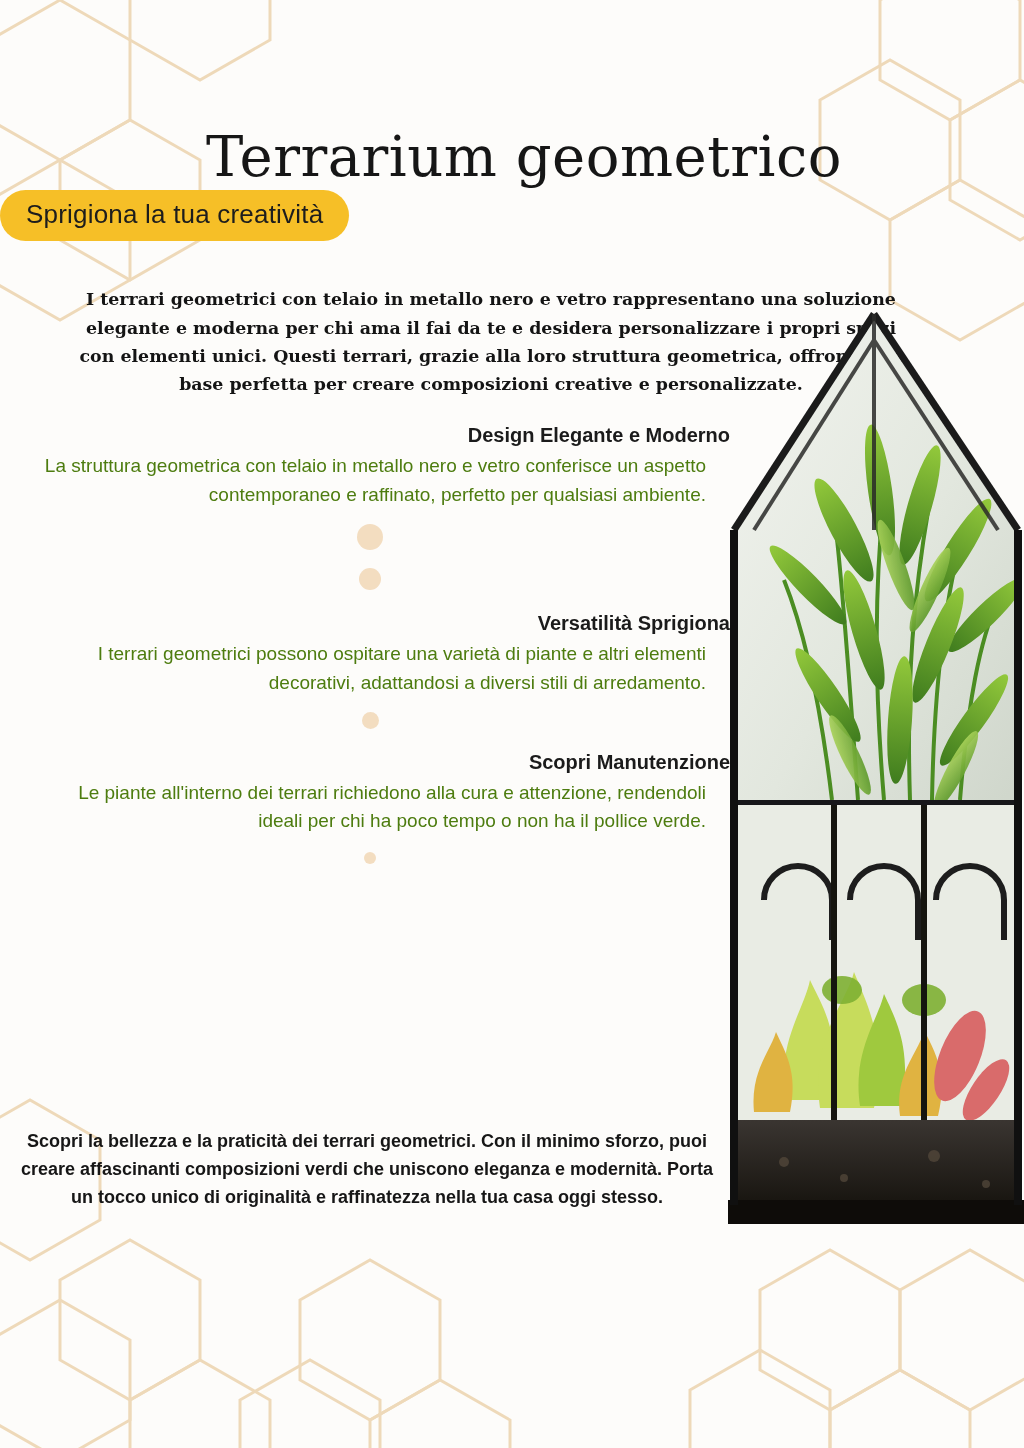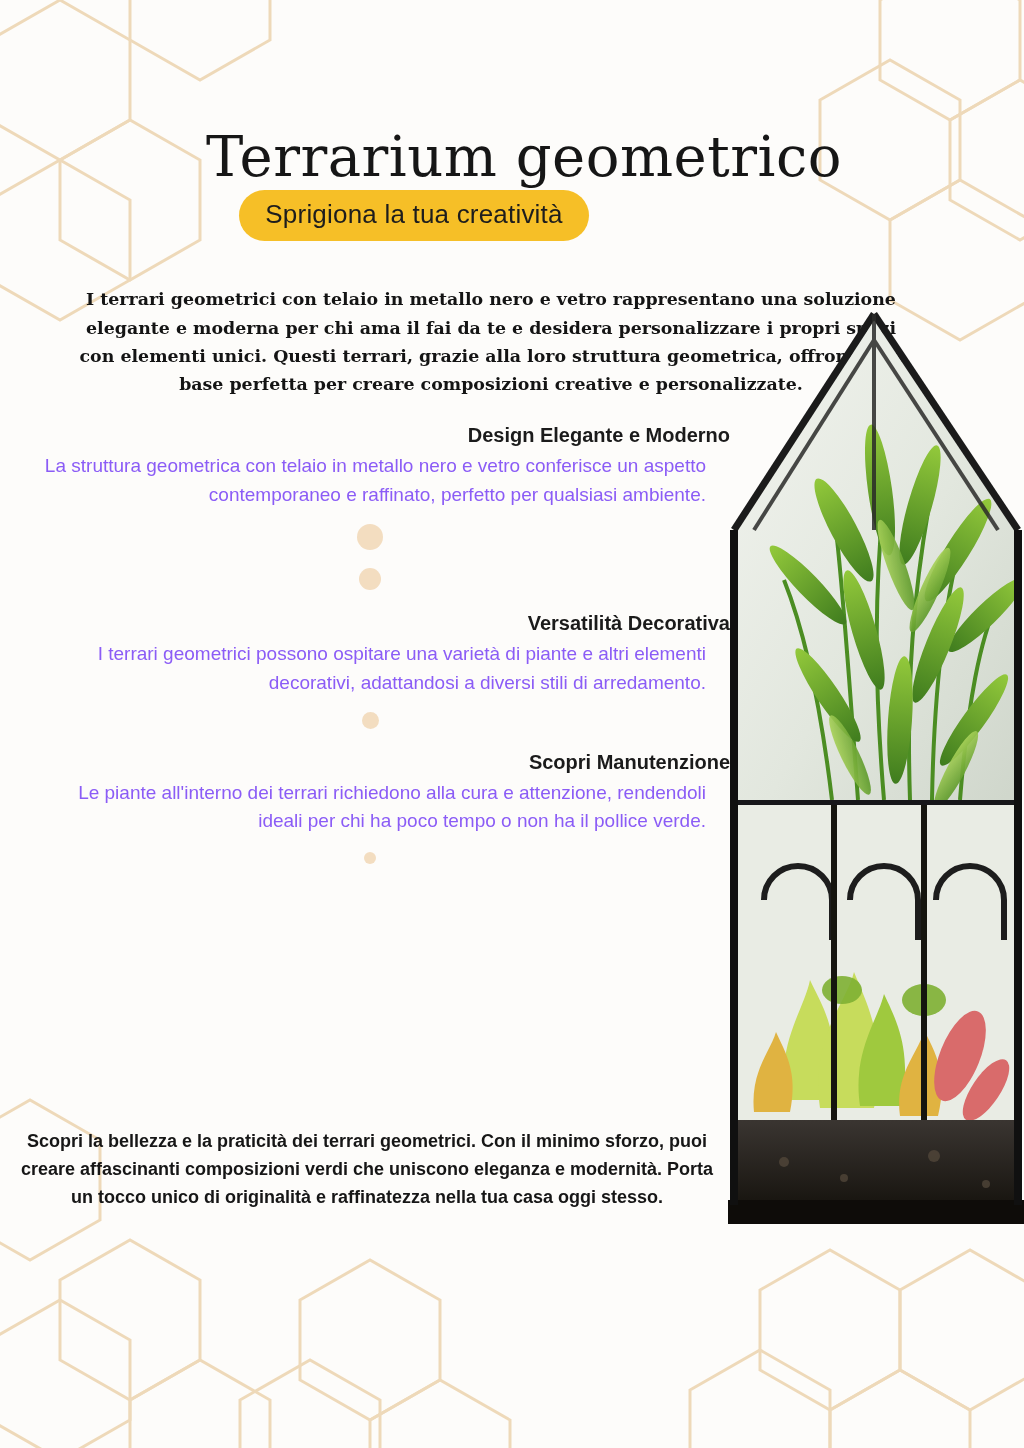--- a/index.html
+++ b/index.html
@@ -44,21 +44,21 @@
     color: #161616;
     font-weight: 400;
     padding-left: 12px;
   }
 
   .subtitle-wrap {
     position: absolute;
     top: 190px;
     left: 0;
     width: 828px;
-    text-align: center;
+    text-align: left;
   }
   .subtitle {
     display: inline-block;
     background: #f6bf27;
     color: #1d1d1d;
     font-size: 26px;
     font-weight: 400;
     padding: 9px 26px 11px 26px;
     border-radius: 26px;
     letter-spacing: 0.2px;
@@ -90,21 +90,21 @@
   }
   .section-title {
     font-size: 20px;
     font-weight: bold;
     line-height: 1.5;
     margin-bottom: 2px;
   }
   .section-body {
     font-size: 19px;
     line-height: 1.52;
-    color: #8b5cf6;
+    color: #4d7c0f;
     padding: 0 24px;
   }
 
   .dot-sep {
     text-align: center;
     margin: 14px 0 14px 0;
   }
   .dot-sep span {
     display: inline-block;
     border-radius: 50%;
@@ -308,21 +308,21 @@
     <div class="dot-sep">
       <span style="width:26px;height:26px;"></span>
     </div>
 
 
     <div class="dot-sep">
       <span style="width:22px;height:22px;"></span>
     </div>
 
     <div class="section">
-      <div class="section-title">Versatilità Decorativa</div>
+      <div class="section-title">Versatilità Sprigiona</div>
       <div class="section-body">I terrari geometrici possono ospitare una varietà di piante e altri elementi decorativi, adattandosi a diversi stili di arredamento.</div>
     </div>
 
     <div class="dot-sep">
       <span style="width:17px;height:17px;"></span>
     </div>
 
     <div class="section">
       <div class="section-title">Scopri Manutenzione</div>
       <div class="section-body">Le piante all'interno dei terrari richiedono alla cura e attenzione, rendendoli ideali per chi ha poco tempo o non ha il pollice verde.</div>

